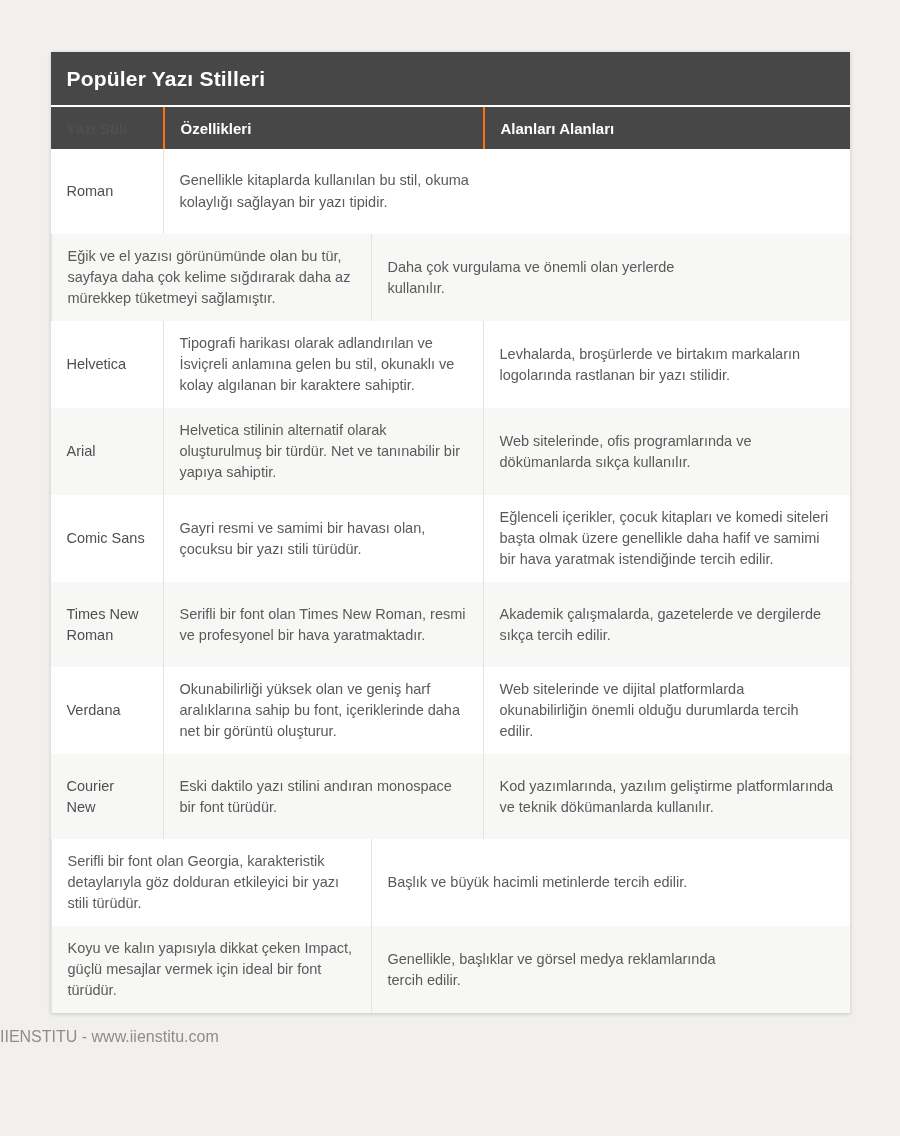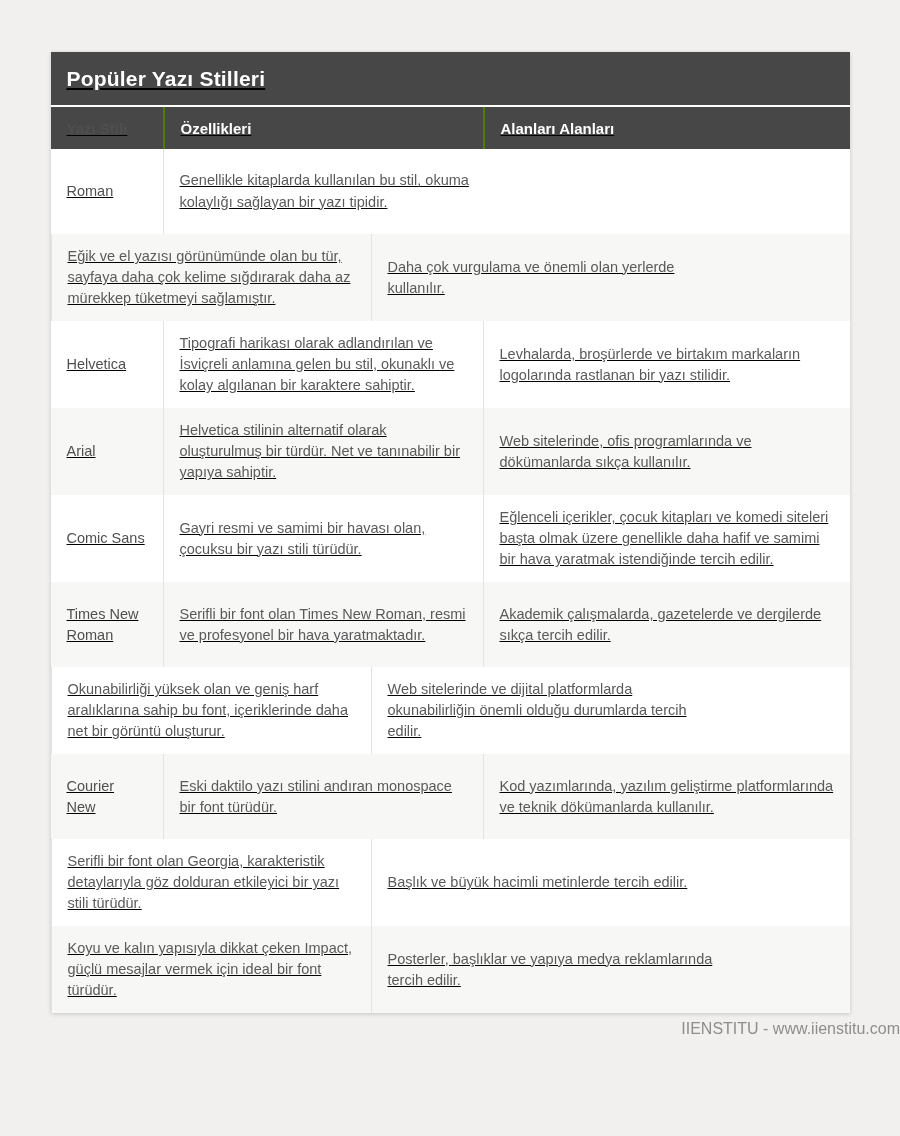--- a/index.html
+++ b/index.html
@@ -8,21 +8,20 @@
     background: #f1f0ee;
     font-family: "Liberation Sans", "DejaVu Sans", sans-serif;
     width: 900px;
     height: 1136px;
   }
   .card {
     width: 799px;
     margin: 52px auto 0 auto;
     background: #f0abfc;
     box-shadow: 0 1px 4px rgba(0,0,0,0.18);
-    text-decoration: underline;
   }
   .title-bar {
     background: #474747;
     color: #ffffff;
     min-height: 55px;
     box-sizing: border-box;
     display: flex;
     align-items: center;
     padding: 0 16px;
     font-size: 21px;
@@ -37,43 +36,43 @@
   }
   .hcell {
     box-sizing: border-box;
     display: flex;
     align-items: center;
     padding: 10px 16px;
     color: #ffffff;
     font-size: 15px;
     font-weight: bold;
   }
-  .hcell + .hcell { border-left: 2px solid #4d7c0f; }
+  .hcell + .hcell { border-left: 2px solid #f97316; }
   .row {
     display: flex;
     min-height: 85px;
   }
   .row:nth-child(even) { background: #f7f7f6; }
   .row:nth-child(odd)  { background: #ffffff; }
   .cell {
     box-sizing: border-box;
     display: flex;
     align-items: center;
     padding: 12px 16px;
     font-size: 14.5px;
     line-height: 1.45;
     color: #5a5a5a;
   }
   .c1 { width: 112px; color: #4f4f4f; }
   .c2 { width: 320px; }
   .c3 { width: 367px; }
   .c2, .c3 { border-left: 1px solid #e4e3e1; }
   .footer {
-    text-align: right;
-    margin-top: 7px;
+    text-align: left;
+    margin-top: 15px;
     font-size: 16px;
     color: #8f8d8a;
   }
 </style>
 </head>
 <body>
 
 <div class="card">
   <div class="title-bar">Popüler Yazı Stilleri</div>
 
@@ -106,32 +105,33 @@
       <div class="cell c1">Comic Sans</div>
       <div class="cell c2">Gayri resmi ve samimi bir havası olan, çocuksu bir yazı stili türüdür.</div>
       <div class="cell c3">Eğlenceli içerikler, çocuk kitapları ve komedi siteleri başta olmak üzere genellikle daha hafif ve samimi bir hava yaratmak istendiğinde tercih edilir.</div>
     </div>
     <div class="row">
       <div class="cell c1">Times New Roman</div>
       <div class="cell c2">Serifli bir font olan Times New Roman, resmi ve profesyonel bir hava yaratmaktadır.</div>
       <div class="cell c3">Akademik çalışmalarda, gazetelerde ve dergilerde sıkça tercih edilir.</div>
     </div>
     <div class="row">
+      <div class="cell c1">Verdana</div>
       <div class="cell c2">Okunabilirliği yüksek olan ve geniş harf aralıklarına sahip bu font, içeriklerinde daha net bir görüntü oluşturur.</div>
       <div class="cell c3">Web sitelerinde ve dijital platformlarda okunabilirliğin önemli olduğu durumlarda tercih edilir.</div>
     </div>
     <div class="row">
       <div class="cell c1">Courier New</div>
       <div class="cell c2">Eski daktilo yazı stilini andıran monospace bir font türüdür.</div>
       <div class="cell c3">Kod yazımlarında, yazılım geliştirme platformlarında ve teknik dökümanlarda kullanılır.</div>
     </div>
     <div class="row">
       <div class="cell c2">Serifli bir font olan Georgia, karakteristik detaylarıyla göz dolduran etkileyici bir yazı stili türüdür.</div>
       <div class="cell c3">Başlık ve büyük hacimli metinlerde tercih edilir.</div>
     </div>
     <div class="row">
       <div class="cell c2">Koyu ve kalın yapısıyla dikkat çeken Impact, güçlü mesajlar vermek için ideal bir font türüdür.</div>
-      <div class="cell c3">Posterler, başlıklar ve yapıya medya reklamlarında tercih edilir.</div>
+      <div class="cell c3">Genellikle, başlıklar ve görsel medya reklamlarında tercih edilir.</div>
     </div>
   </div>
 </div>
 
 <div class="footer">IIENSTITU - www.iienstitu.com</div>
 
 </body></html>

